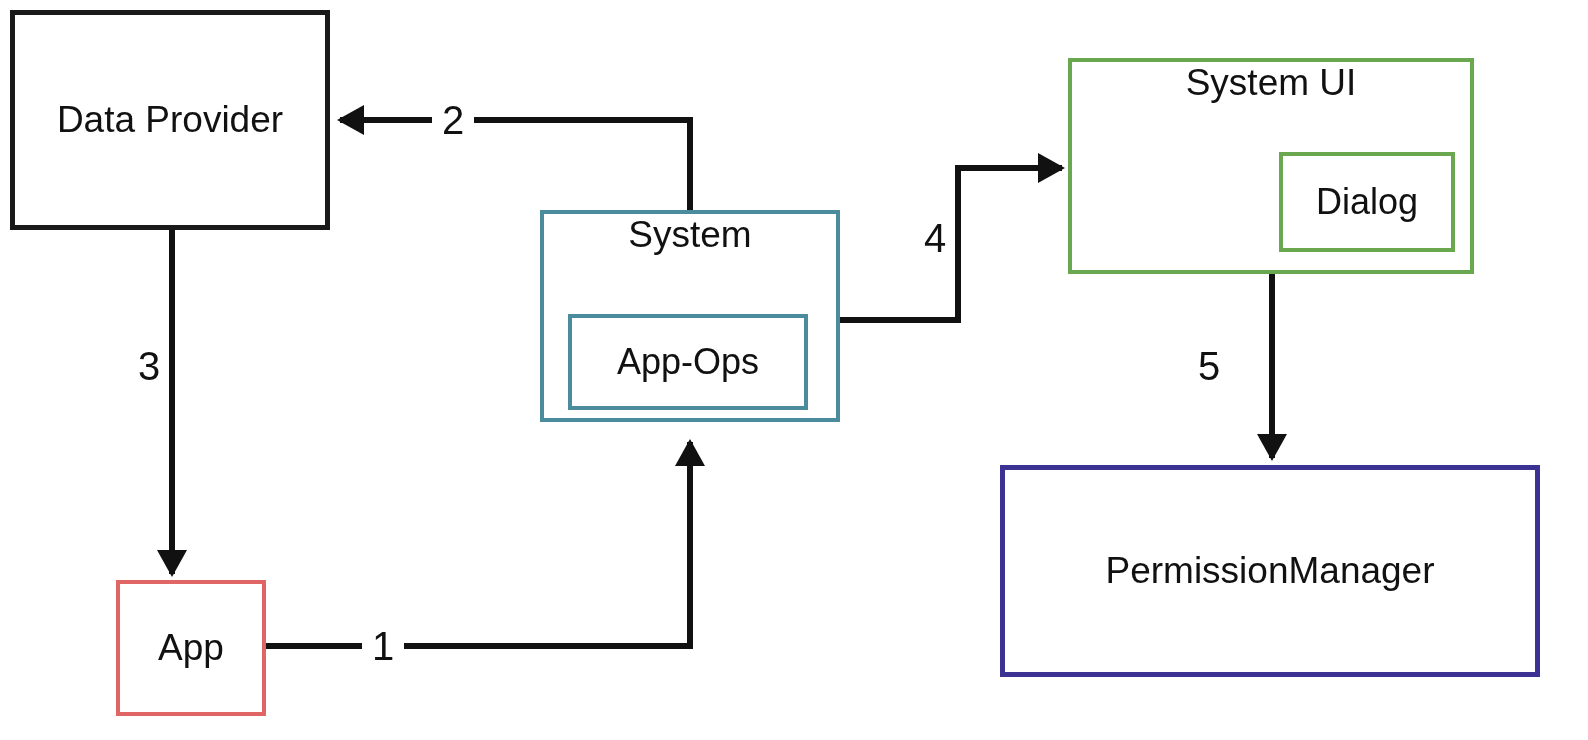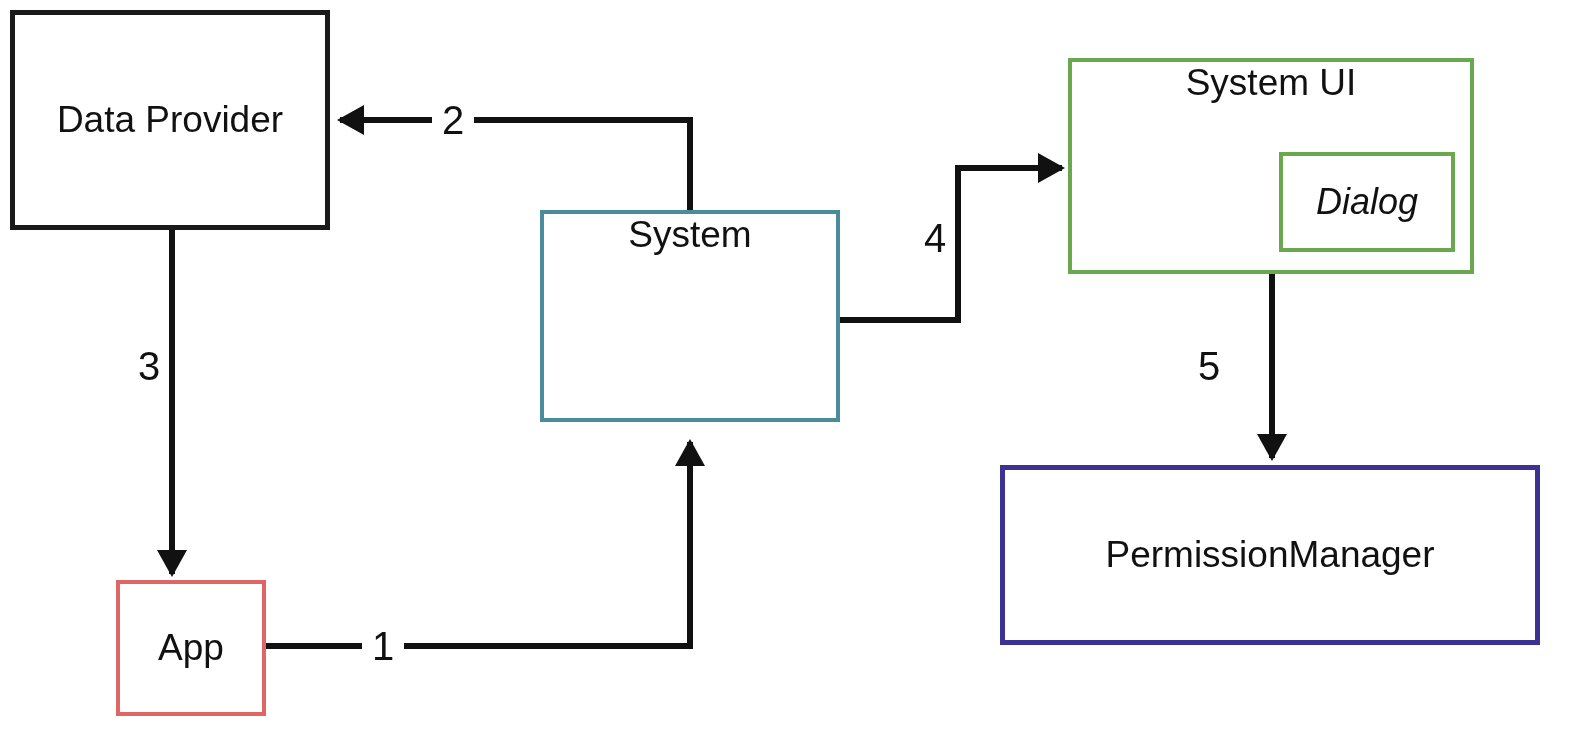--- a/index.html
+++ b/index.html
@@ -12,21 +12,21 @@
   .node {
     position: absolute; background: #ffffff;
     display: flex; align-items: center; justify-content: center;
     font-size: 37px; color: #111111;
   }
   .node.title-top { align-items: flex-start; }
   .node.title-top .node-label { }
   .inner-node {
     position: absolute; background: #ffffff;
     display: flex; align-items: center; justify-content: center;
-    font-size: 36px; color: #111111; font-style: italic;
+    font-size: 36px; color: #111111;
   }
   .edge-label {
     position: absolute; font-size: 40px; color: #111111;
     text-align: center; line-height: 48px;
   }
   .edge-label.on-line { background: #ffffff; padding: 0 8px; }
 </style>
 </head>
 <body>
 
@@ -47,30 +47,33 @@
 
   <polyline points="1272,272 1272,458" fill="none" stroke="#111111" stroke-width="6" marker-end="url(#arrow)"></polyline>
 </svg>
 
 <div class="node" style="left: 10px; top: 10px; width: 320px; height: 220px; border: 5px solid rgb(26, 26, 26);">
   <span class="node-label">Data Provider</span>
 </div>
 
 <div class="node title-top" style="left: 540px; top: 210px; width: 300px; height: 212px; border: 4px solid rgb(74, 139, 156);">
   <span class="node-label">System</span>
+  <div class="inner-node" style="left: 24px; top: 100px; width: 240px; height: 96px; border: 4px solid rgb(74, 139, 156);">
+    <span class="node-label">App-Ops</span>
+  </div>
 </div>
 
 <div class="node title-top" style="left: 1068px; top: 58px; width: 406px; height: 216px; border: 4px solid rgb(106, 168, 79);">
   <span class="node-label">System UI</span>
   <div class="inner-node" style="left: 207px; top: 90px; width: 176px; height: 100px; border: 4px solid rgb(106, 168, 79);">
     <span class="node-label">Dialog</span>
   </div>
 </div>
 
-<div class="node" style="left: 1000px; top: 465px; width: 540px; height: 180px; border: 5px solid rgb(59, 50, 147);">
+<div class="node" style="left: 1000px; top: 465px; width: 540px; height: 212px; border: 5px solid rgb(59, 50, 147);">
   <span class="node-label">PermissionManager</span>
 </div>
 
 <div class="node" style="left: 116px; top: 580px; width: 150px; height: 136px; border: 4px solid rgb(224, 102, 102);">
   <span class="node-label">App</span>
 </div>
 
 <div class="edge-label on-line" style="left:362px; top:622px; width:42px;">1</div>
 <div class="edge-label on-line" style="left:432px; top:96px; width:42px;">2</div>
 <div class="edge-label" style="left:132px; top:342px; width:34px;">3</div>

